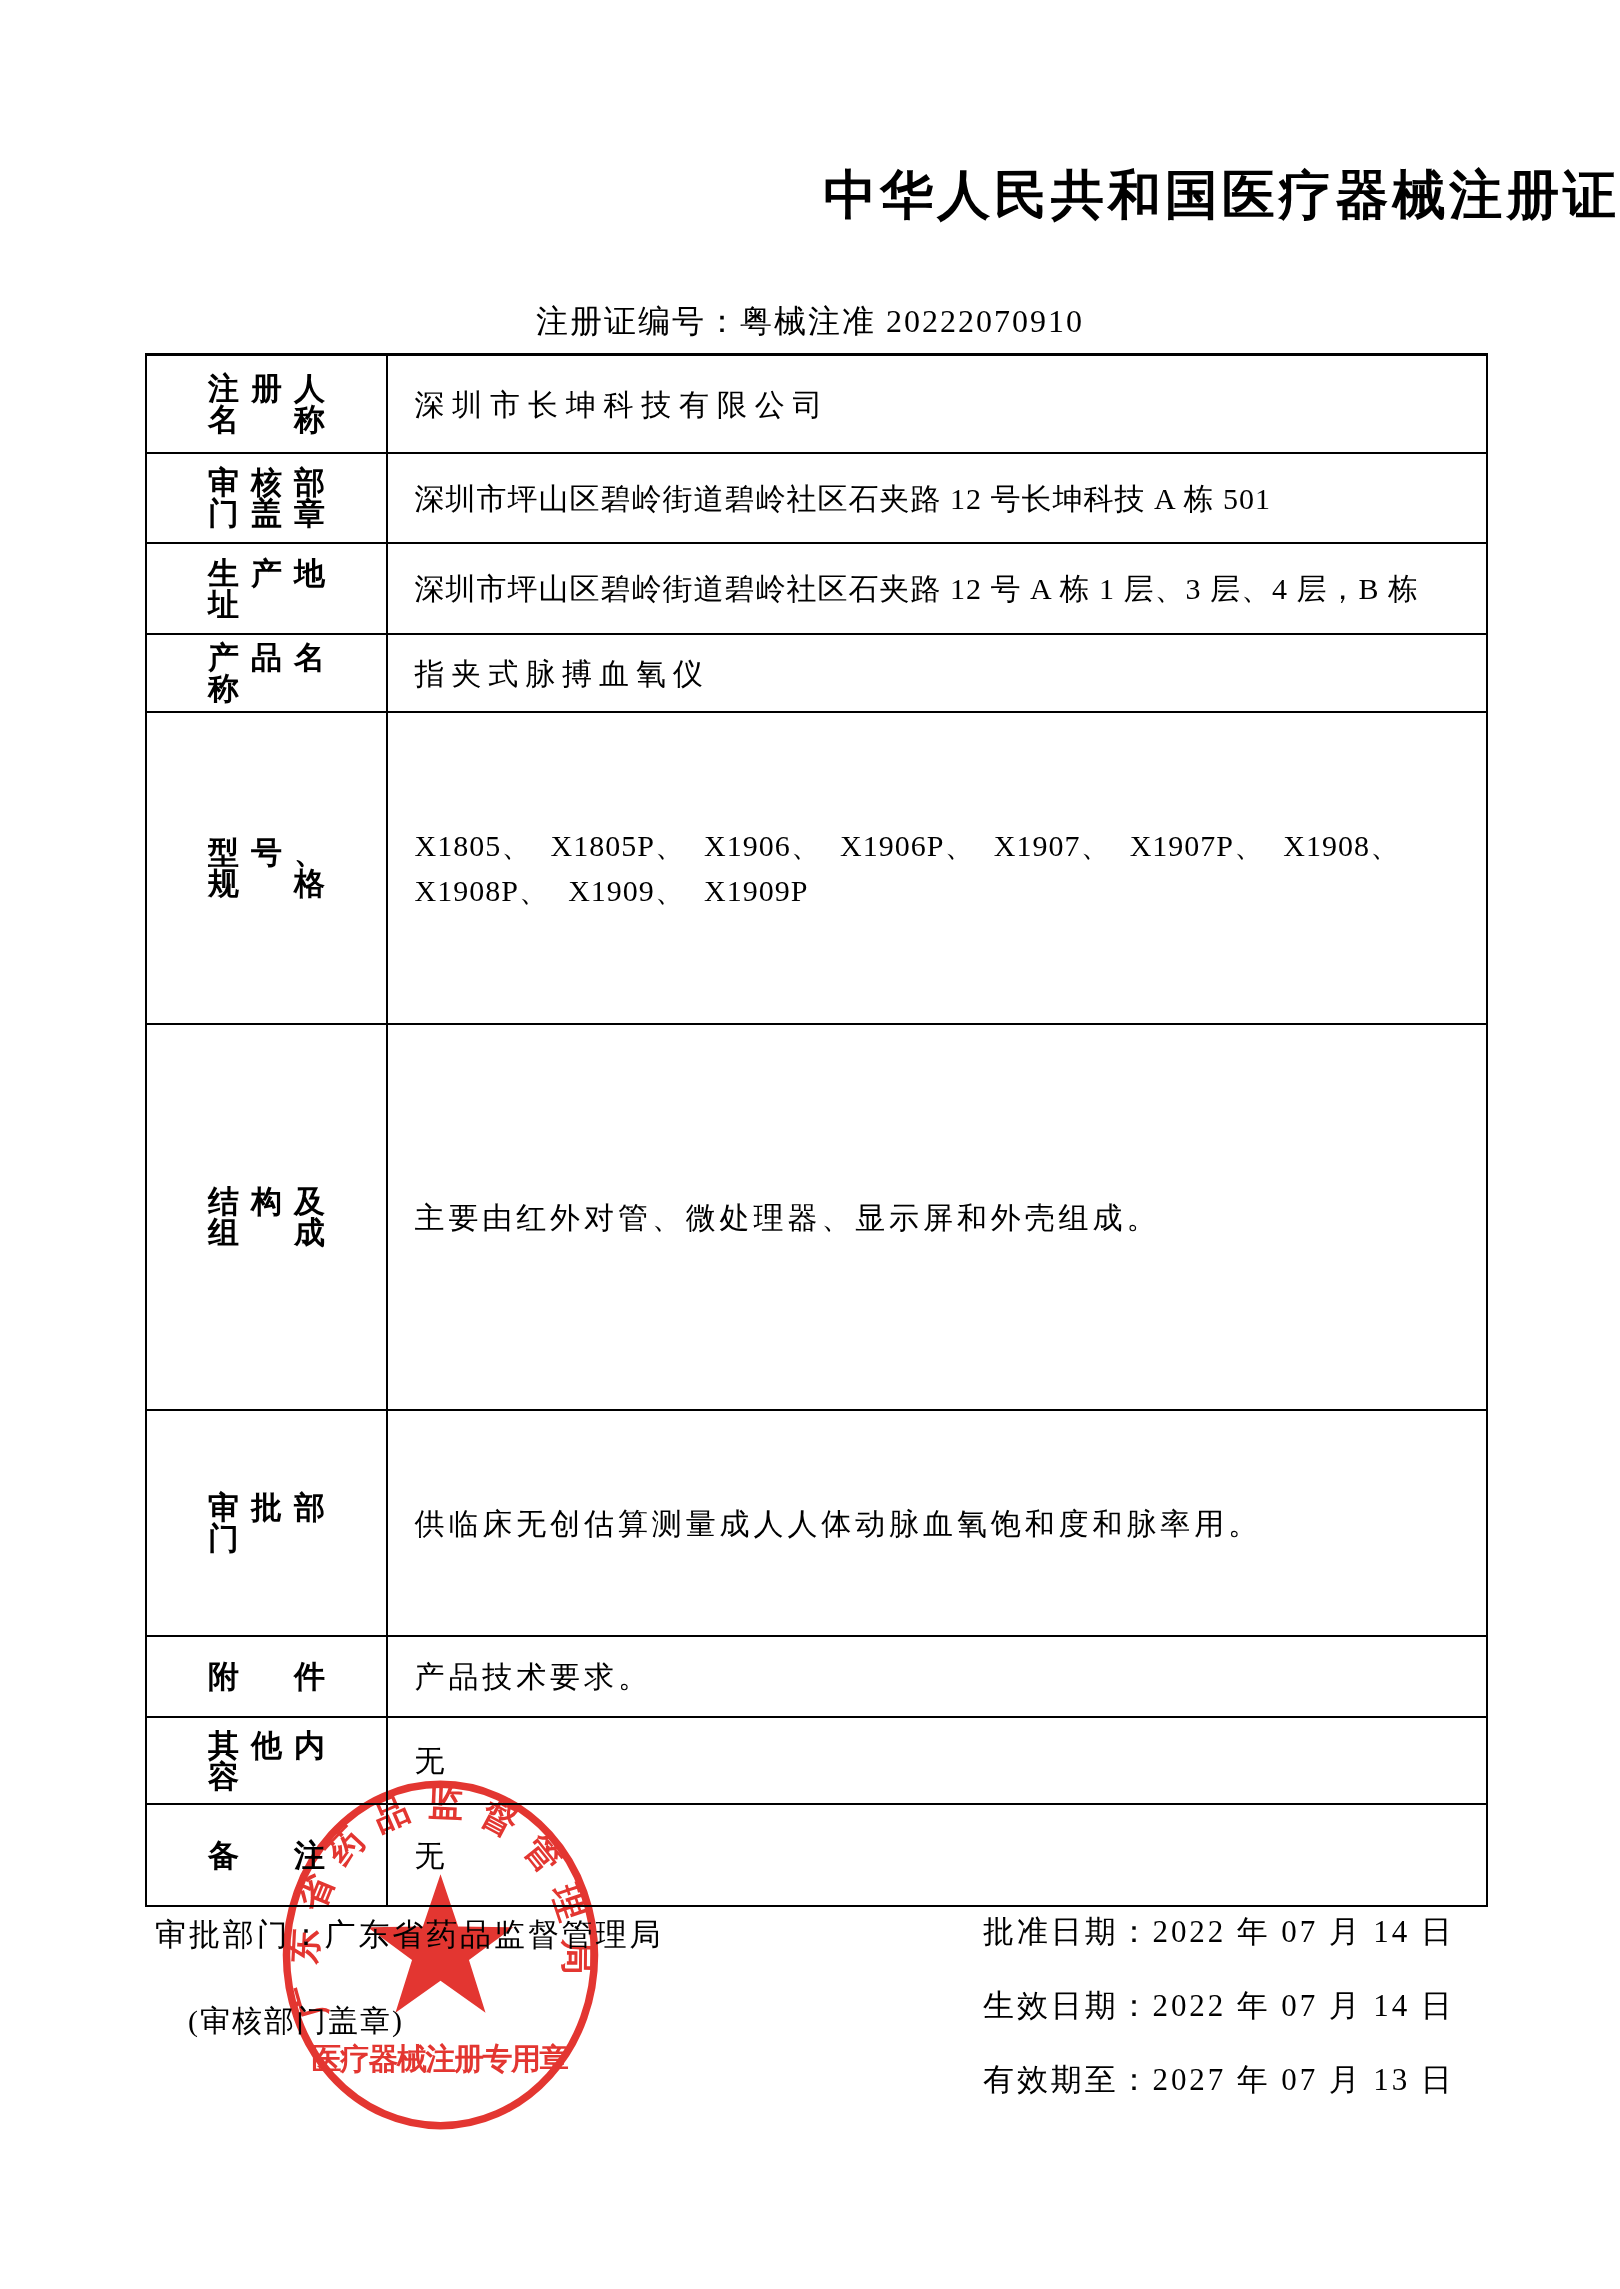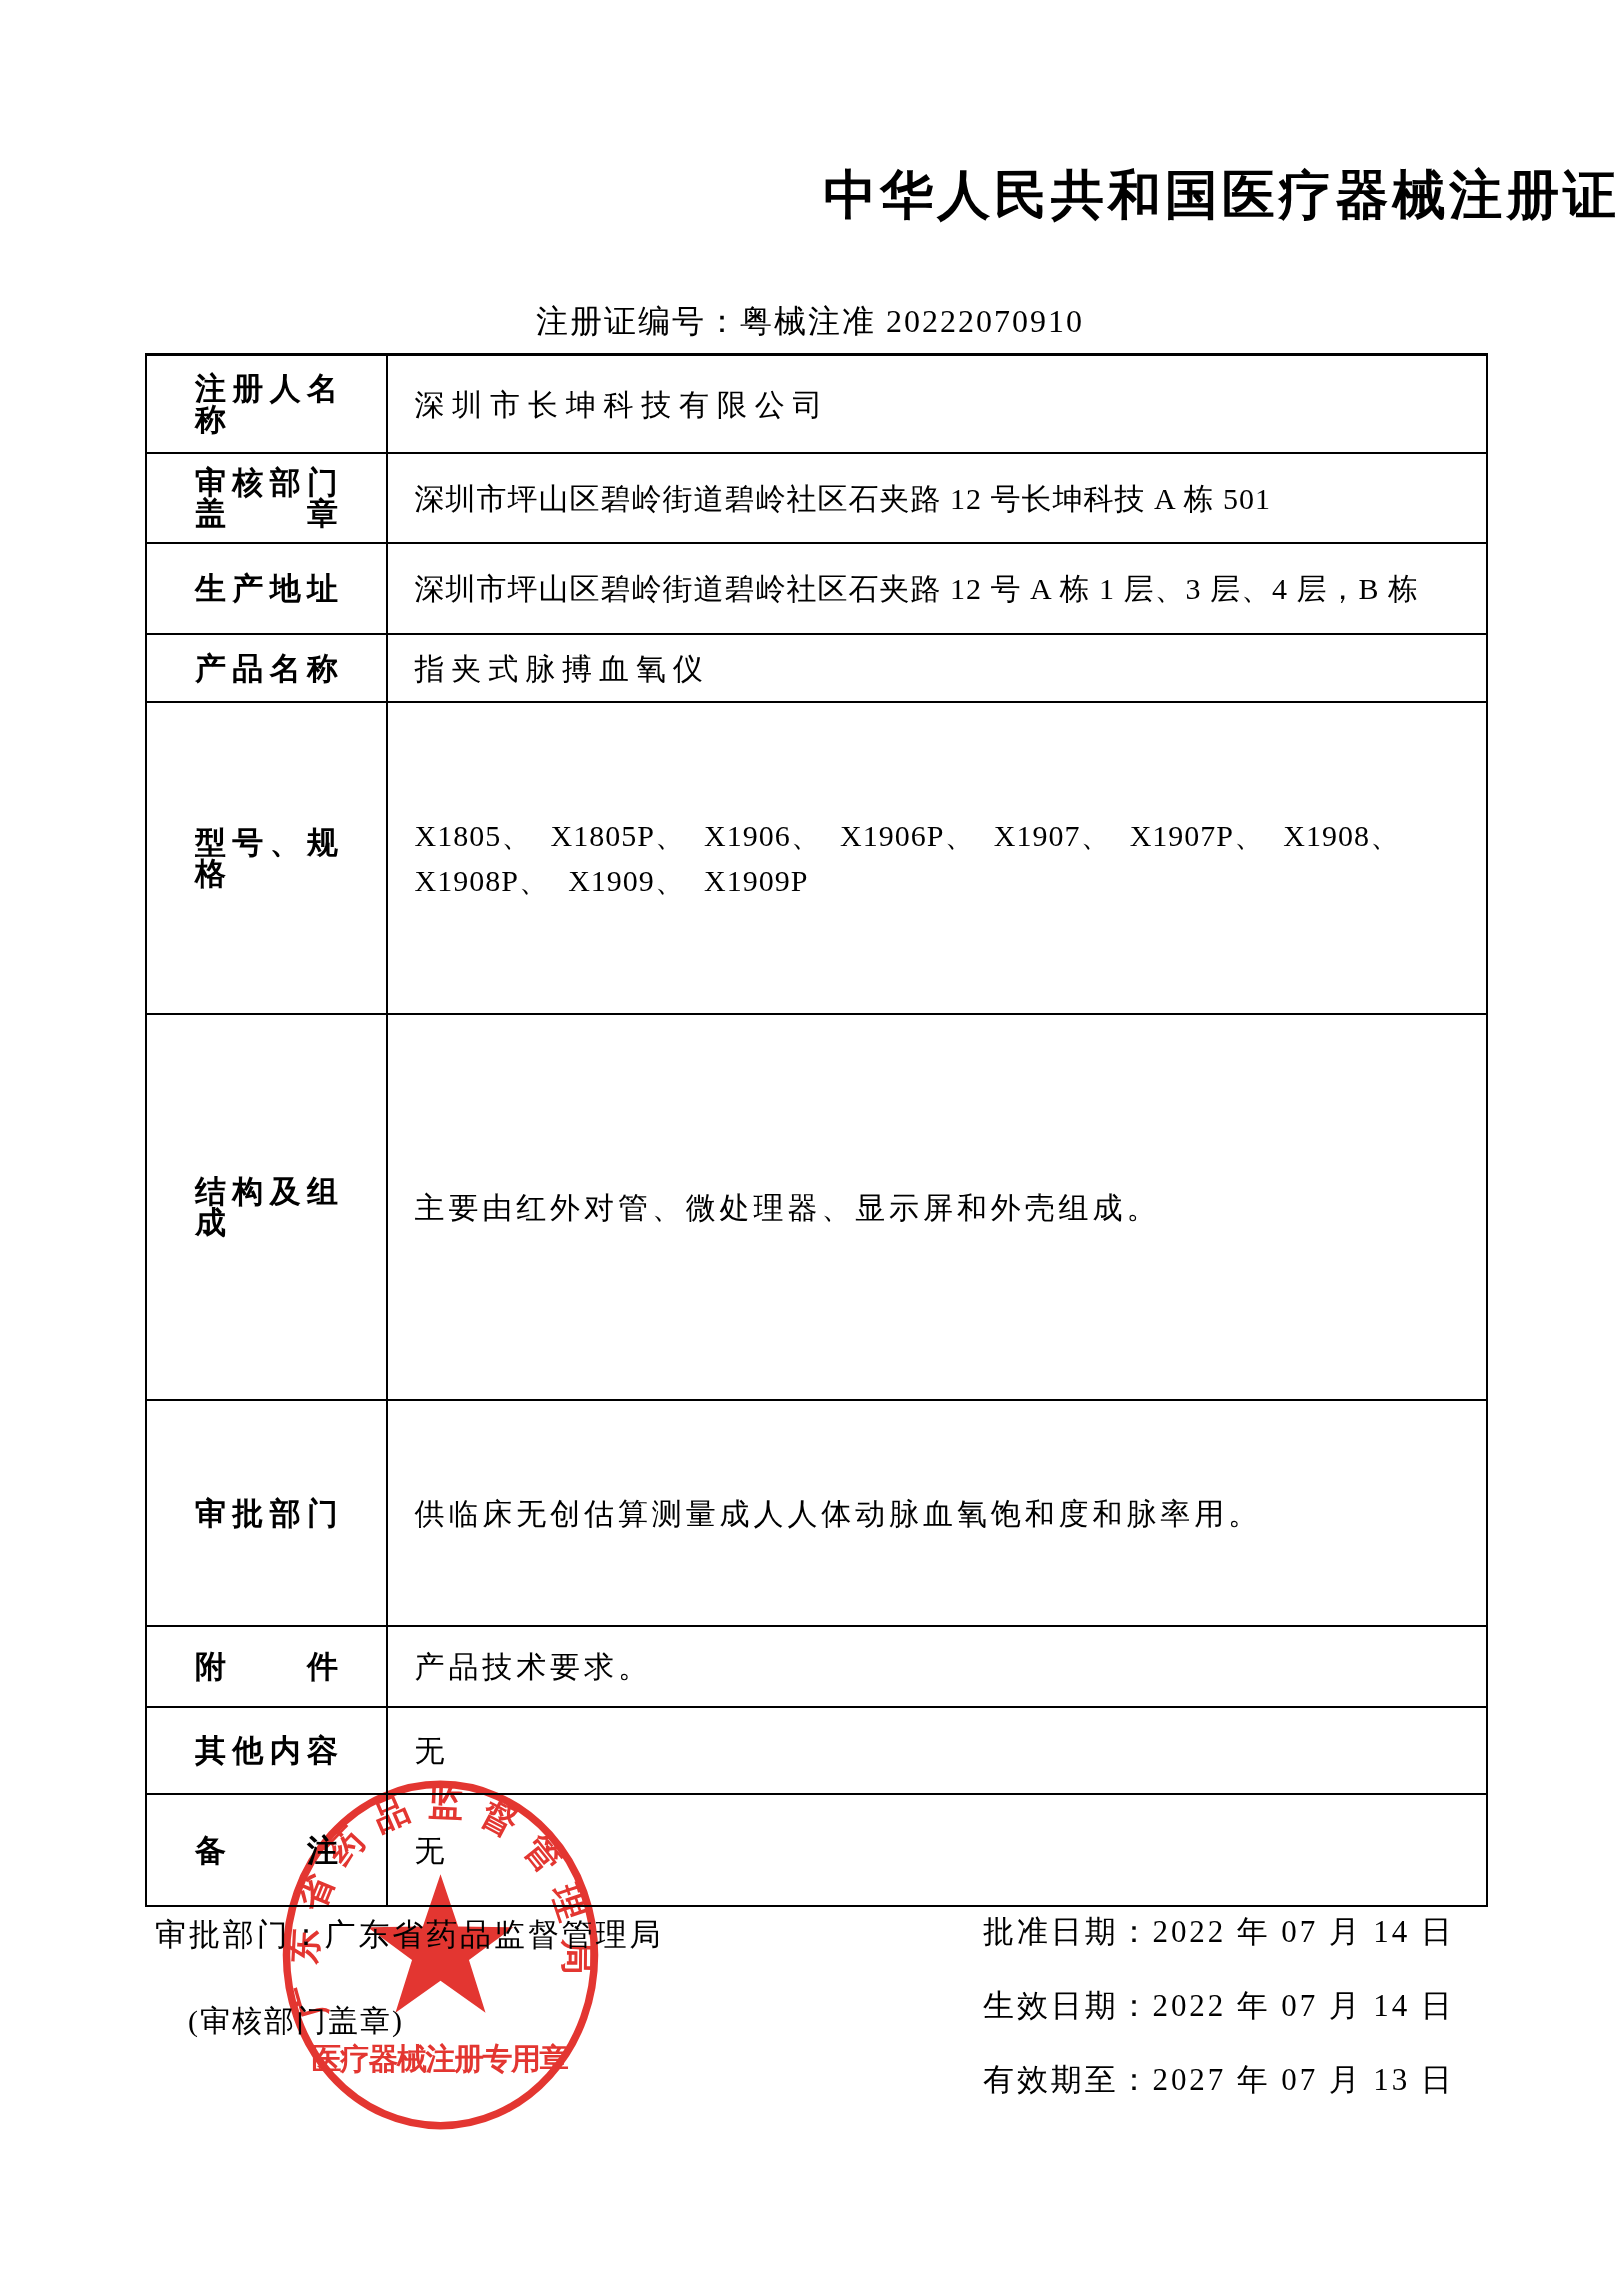--- a/index.html
+++ b/index.html
@@ -15,26 +15,26 @@
     position:absolute;left:0;top:300px;width:100%;
     text-align:center;font-size:32px;font-weight:normal;letter-spacing:2px;
   }
   .reg-table{
     position:absolute;left:145px;top:353px;width:1343px;height:1554px;
     box-sizing:border-box;border:2.9px solid #000;border-top-width:3.9px;
     display:flex;flex-direction:column;
   }
   .t-row{display:flex;border-bottom:2.9px solid #000;box-sizing:border-box;}
   .t-row:last-child{border-bottom:none;}
-  .r0{height:98px}.r1{height:90px}.r2{height:91px}.r3{height:68px}
+  .r0{height:98px}.r1{height:90px}.r2{height:91px}.r3{height:78px}
   .r4{height:312px}.r5{height:386px}.r6{height:226px}.r7{height:81px}
   .r8{height:87px}.r9{flex:1}
   .cell-label{
     width:241px;box-sizing:border-box;border-right:2.5px solid #000;
-    display:flex;align-items:center;padding:0 48px;flex-shrink:0;
+    display:flex;align-items:center;padding:0 61px;flex-shrink:0;
   }
   .cell-label span{
     display:inline-block;width:100%;font-size:31px;font-weight:bold;
     text-align:justify;text-align-last:justify;line-height:1;
   }
   .cell-value{
     flex:1;display:flex;align-items:center;padding-left:26.5px;padding-right:11.8px;
     font-size:30px;line-height:1.5;
   }
   .sp8{letter-spacing:7.8px}.sp7{letter-spacing:6.9px}.sp4{letter-spacing:3.9px}

